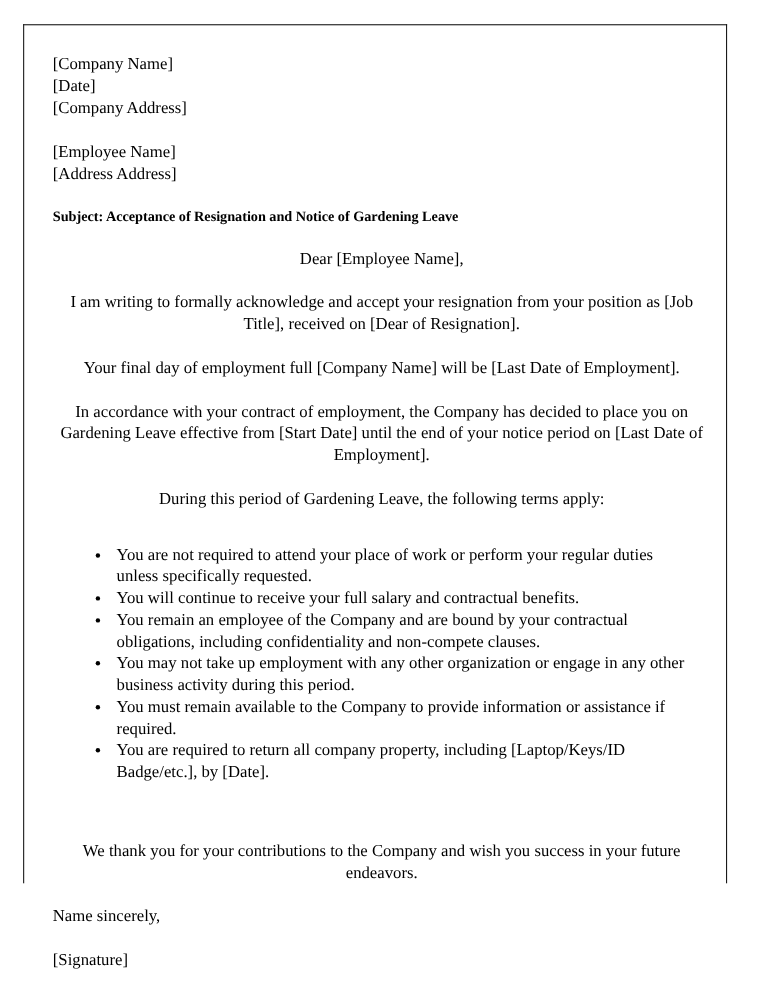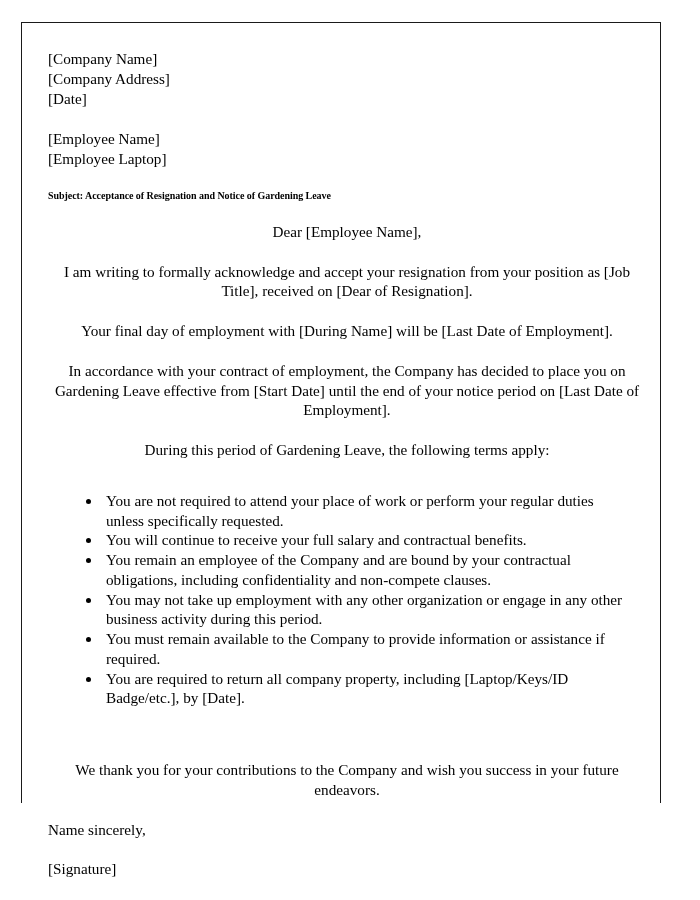--- a/index.html
+++ b/index.html
@@ -46,21 +46,21 @@
   .addr-line {
     display: block;
     white-space: pre;
   }
 
   .gap-lg { height: 21px; }
 
   .subject-line {
     font-weight: bold;
     margin: 0;
-    font-size: 10px;
+    font-size: 13px;
     letter-spacing: -0.05px;
   }
 
   .para {
     margin: 0;
     text-align: center;
   }
 
   .spacer-para { height: 20px; }
   .spacer-small { height: 19px; }
@@ -81,46 +81,46 @@
   }
 </style>
 </head>
 <body>
 
 <div id="page-sheet">
   <div id="letter-body">
 
     <div class="addr-block">
       <span class="addr-line">[Company Name]</span>
+      <span class="addr-line">[Date]</span>
       <span class="addr-line">[Company Address]</span>
-      <span class="addr-line">[Date]</span>
     </div>
 
     <div class="gap-lg"></div>
 
     <div class="addr-block">
       <span class="addr-line">[Employee Name]</span>
-      <span class="addr-line">[Employee Laptop]</span>
+      <span class="addr-line">[Address Address]</span>
     </div>
 
     <div class="spacer-para"></div>
 
     <p class="subject-line">Subject: Acceptance of Resignation and Notice of Gardening Leave</p>
 
     <div class="spacer-para"></div>
 
     <p class="para">Dear [Employee Name],</p>
 
     <div class="spacer-para"></div>
 
     <p class="para">I am writing to formally acknowledge and accept your resignation from your position as [Job Title], received on [Dear of Resignation].</p>
 
     <div class="spacer-para"></div>
 
-    <p class="para">Your final day of employment with [During Name] will be [Last Date of Employment].</p>
+    <p class="para">Your final day of employment full [Company Name] will be [Last Date of Employment].</p>
 
     <div class="spacer-para"></div>
 
     <p class="para">In accordance with your contract of employment, the Company has decided to place you on Gardening Leave effective from [Start Date] until the end of your notice period on [Last Date of Employment].</p>
 
     <div class="spacer-para"></div>
 
     <p class="para">During this period of Gardening Leave, the following terms apply:</p>
 
     <div class="spacer-small"></div>

